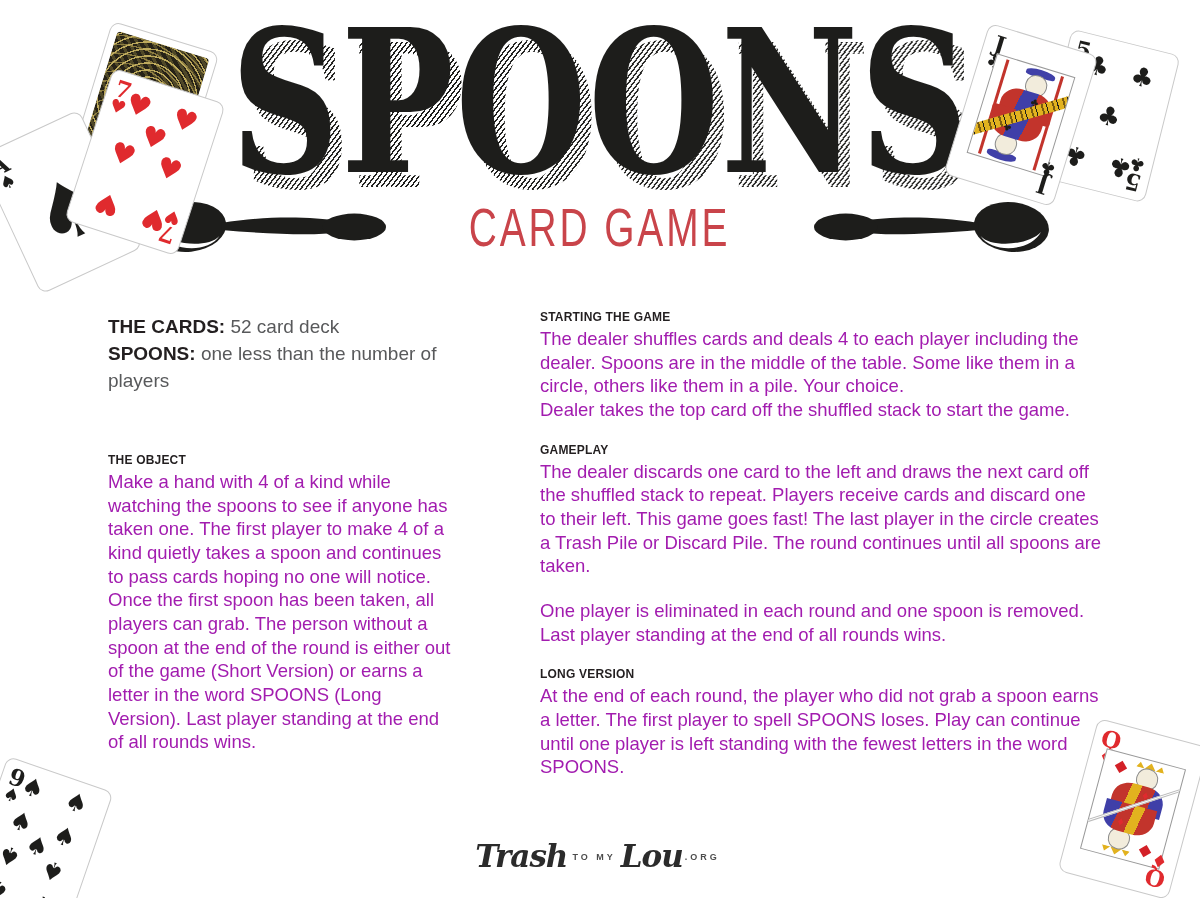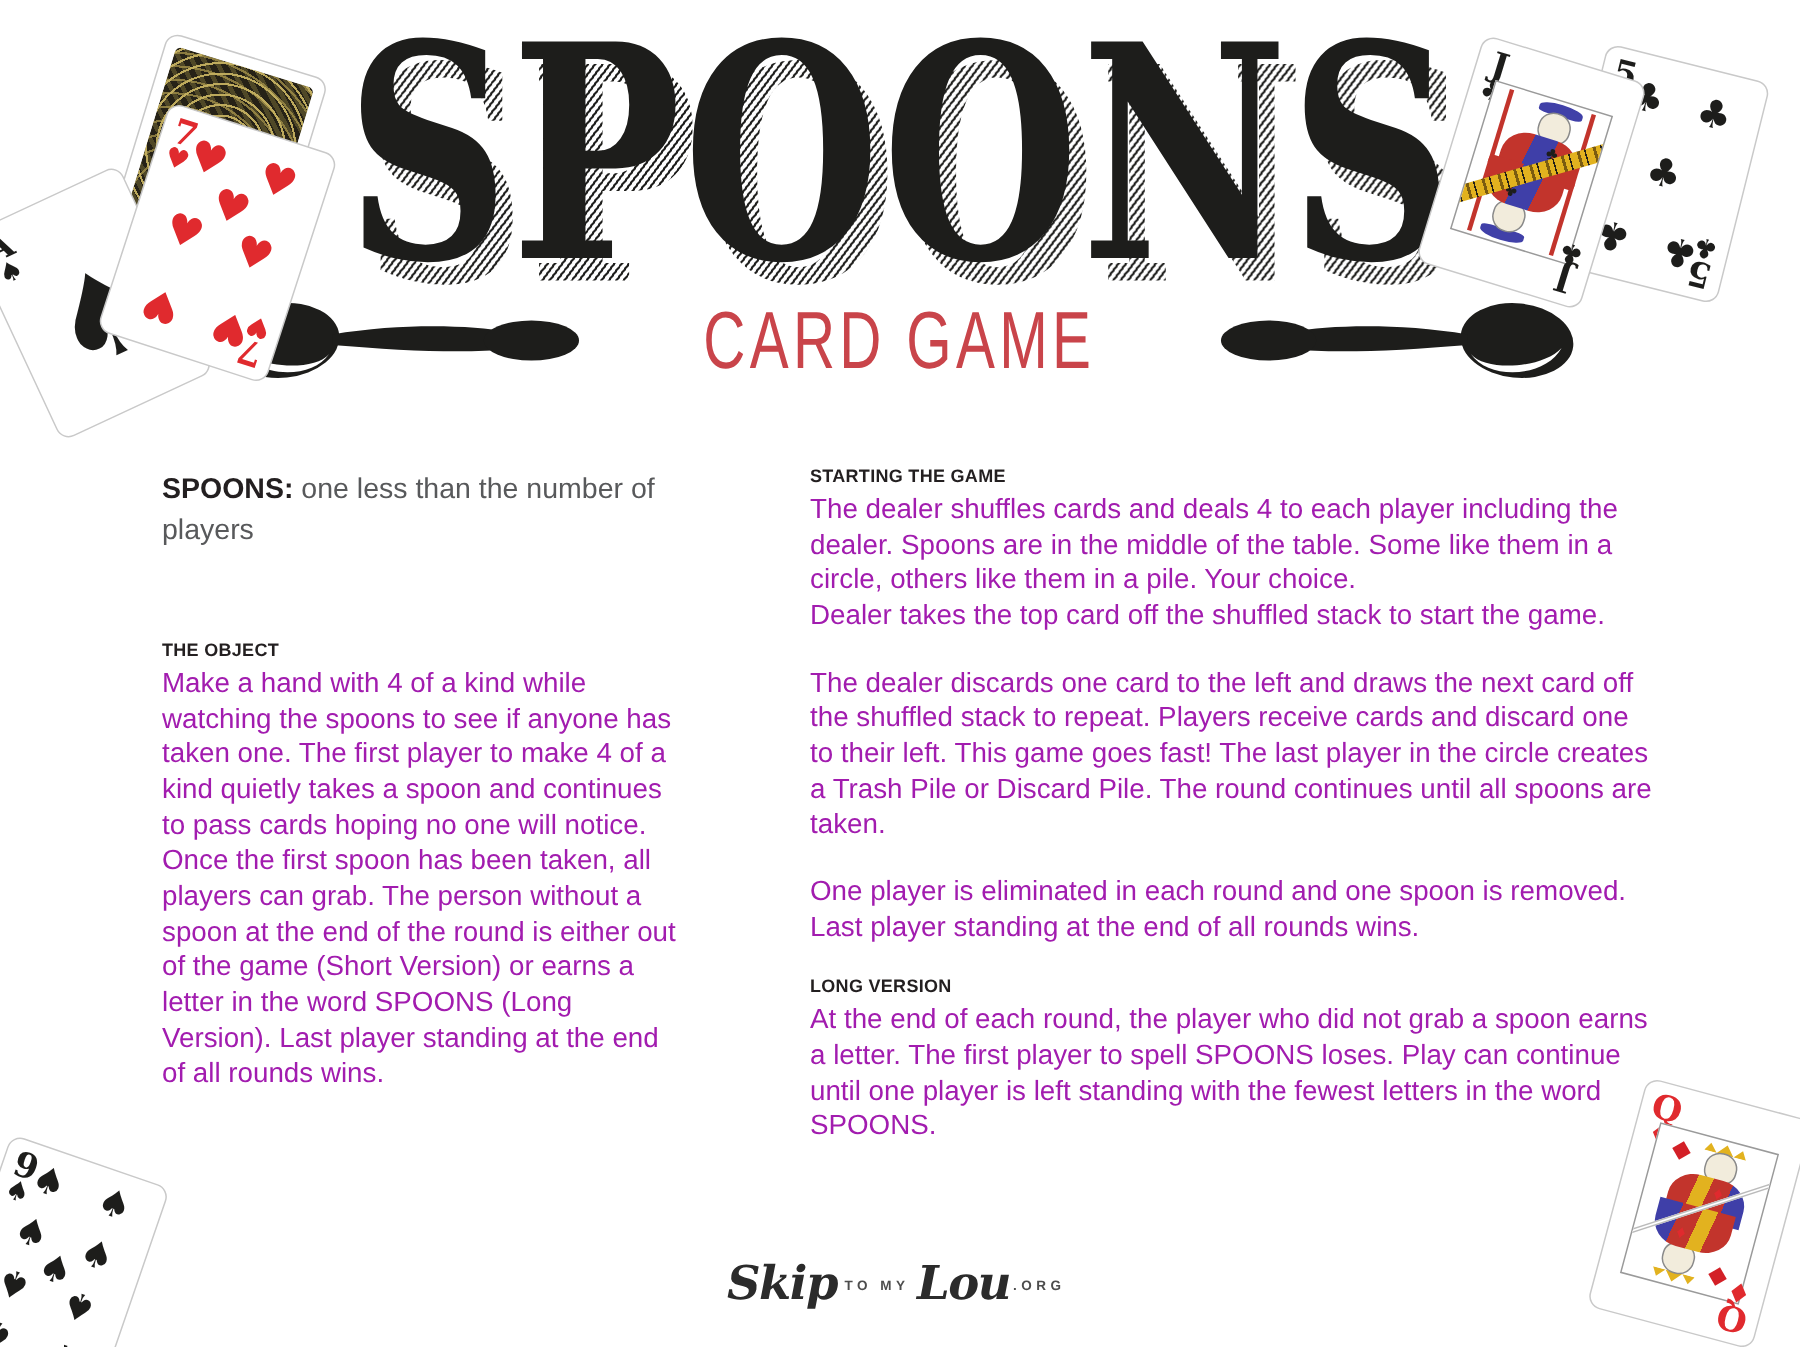--- a/index.html
+++ b/index.html
@@ -272,49 +272,53 @@
     </div>
     <div class="idx red br">
       <span class="r">Q</span>
         <span class="s">♦</span>
     </div>
   </div>
 
   <div class="col col-left">
     <div class="facts">
       <div class="fact">
+        <b>THE CARDS:</b><span class="v"> 52 card deck</span>
+      </div>
+      <div class="fact">
         <b>SPOONS:</b><span class="v">  one less than the number of players</span>
       </div>
     </div>
     <div class="sec">
       <h3>THE OBJECT</h3>
       <p>Make a hand with 4 of a kind while watching the spoons to see if anyone has taken one. The first player to make 4 of a kind quietly takes a spoon and continues to pass cards hoping no one will notice. Once the first spoon has been taken, all players can grab. The person without a spoon at the end of the round is either out of the game (Short Version) or earns a letter in the word SPOONS (Long Version). Last player standing at the end of all rounds wins.</p>
     </div>
   </div>
 
   <div class="col col-right">
     <div class="sec">
       <h3>STARTING THE GAME</h3>
       <p>The dealer shuffles cards and deals 4 to each player including the dealer. Spoons are in the middle of the table. Some like them in a circle, others like them in a pile. Your choice.
 Dealer takes the top card off the shuffled stack to start the game.</p>
     </div>
     <div class="sec">
+      <h3>GAMEPLAY</h3>
       <p>The dealer discards one card to the left and draws the next card off the shuffled stack to repeat. Players receive cards and discard one to their left. This game goes fast! The last player in the circle creates a Trash Pile or Discard Pile. The round continues until all spoons are taken.</p>
     </div>
     <div class="sec">
       <p>One player is eliminated in each round and one spoon is removed. Last player standing at the end of all rounds wins.</p>
     </div>
     <div class="sec">
       <h3>LONG VERSION</h3>
       <p>At the end of each round, the player who did not grab a spoon earns a letter. The first player to spell SPOONS loses. Play can continue until one player is left standing with the fewest letters in the word SPOONS.</p>
     </div>
   </div>
 
   <div class="footer">
     <span class="logo">
-      <span class="script">Skip</span>
+      <span class="script">Trash</span>
       <span class="tiny">TO MY</span>
       <span class="script">Lou</span>
       <span class="tiny org">.ORG</span>
     </span>
   </div>
 
 </div>
 
 </body></html>

